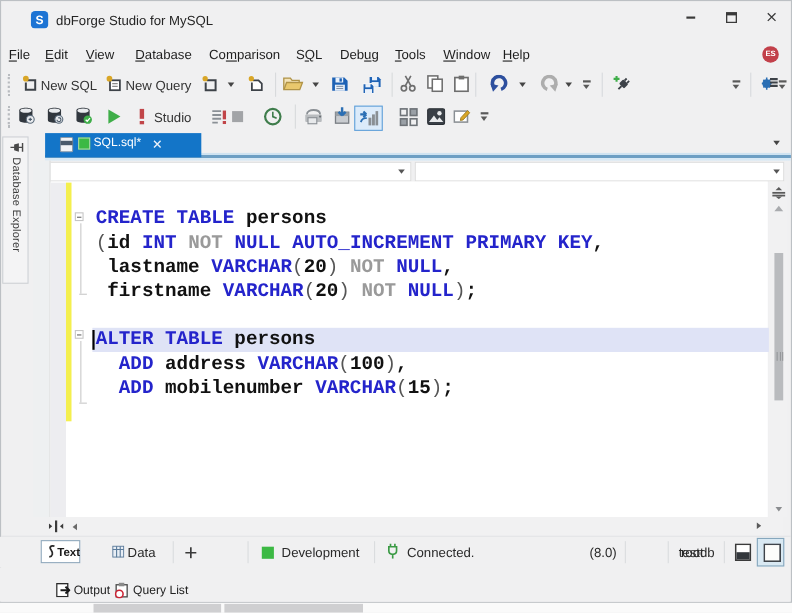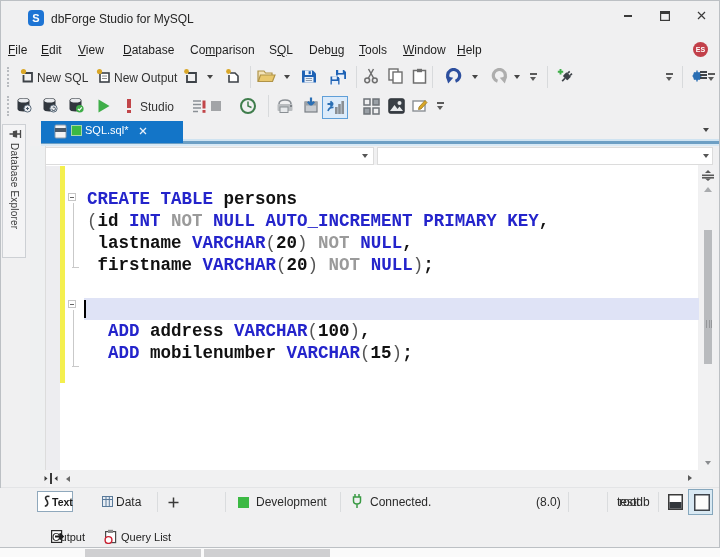--- a/index.html
+++ b/index.html
@@ -163,21 +163,21 @@
   <path d="M3.5 1 V6.4 M0.8 3.7 H6.2" stroke="#3fae49" stroke-width="1.9"></path>
 </svg>
 
 <svg class="abs" style="left:692px;top:68px;" width="16" height="16">
   <circle cx="5" cy="8" r="4" fill="#2b6fb4"></circle>
   <path d="M5 2.5 V13.5 M0.5 8 H9.5 M2 4.5 L8 11.5 M8 4.5 L2 11.5" stroke="#2b6fb4" stroke-width="1.4"></path>
   <path d="M8 4 H15 M8 7 H15 M8 10 H15" stroke="#3d4248" stroke-width="2"></path>
 </svg>
 <div class="grip" style="left:7px;top:67px;height:20px;"></div>
 <span class="tbtext" style="left:37px;top:71px;">New SQL</span>
-<span class="tbtext" style="left:114px;top:71px;">New Output</span>
+<span class="tbtext" style="left:114px;top:71px;">New Query</span>
 <div class="vsep" style="left:250px;top:66px;height:22px;"></div>
 <div class="vsep" style="left:356px;top:66px;height:22px;"></div>
 <div class="vsep" style="left:432px;top:66px;height:22px;"></div>
 <div class="vsep" style="left:547px;top:66px;height:22px;"></div>
 <div class="vsep" style="left:682px;top:66px;height:22px;"></div>
 <div class="ddt" style="left:207px;top:75px;"></div>
 <div class="ddt" style="left:284px;top:75px;"></div>
 <div class="ddt" style="left:472px;top:75px;"></div>
 <div class="ddt" style="left:514px;top:75px;"></div>
 <div class="ovf" style="left:530px;top:73px;">
@@ -315,20 +315,21 @@
   <div class="foldbox" style="top:135px;"></div>
   <div class="foldline" style="top:38px;height:64px;"></div>
     <div class="abs" style="left:26px;top:102px;width:7px;height:1px;background:#c9c9c9;"></div>
   <div class="foldline" style="top:145px;height:56px;"></div>
     <div class="abs" style="left:26px;top:201px;width:7px;height:1px;background:#c9c9c9;"></div>
   <div id="caret"></div>
   <div class="code" style="top:23px;"><span class="kw">CREATE TABLE</span> persons</div>
   <div class="code" style="top:45px;"><span class="pr">(</span>id <span class="kw">INT</span> <span class="gy">NOT</span> <span class="kw">NULL AUTO_INCREMENT PRIMARY KEY</span>,</div>
   <div class="code" style="top:67px;"> lastname <span class="kw">VARCHAR</span><span class="pr">(</span>20<span class="pr">)</span> <span class="gy">NOT</span> <span class="kw">NULL</span>,</div>
   <div class="code" style="top:89px;"> firstname <span class="kw">VARCHAR</span><span class="pr">(</span>20<span class="pr">)</span> <span class="gy">NOT</span> <span class="kw">NULL</span><span class="pr">)</span>;</div>
+  <div class="code" style="top:133px;"><span class="kw">ALTER TABLE</span> persons</div>
   <div class="code" style="top:155px;">  <span class="kw">ADD</span> address <span class="kw">VARCHAR</span><span class="pr">(</span>100<span class="pr">)</span>,</div>
   <div class="code" style="top:177px;">  <span class="kw">ADD</span> mobilenumber <span class="kw">VARCHAR</span><span class="pr">(</span>15<span class="pr">)</span>;</div>
 </div>
 <div class="abs" style="left:46px;top:166px;width:14px;height:304px;background:#ededf0;"></div>
 <div id="ybar"></div>
 
 <div id="vscroll"></div>
 <div id="vthumb"></div>
 <div class="abs" style="left:706px;top:320px;width:1px;height:8px;background:#95979a;"></div>
 <div class="abs" style="left:708.5px;top:320px;width:1px;height:8px;background:#95979a;"></div>
@@ -386,21 +387,21 @@
 <div class="abs" style="left:688px;top:489px;width:25px;height:26px;background:#d9e9f3;border:1px solid #86a7bd;"></div>
 <svg class="abs" style="left:694px;top:494px;" width="16" height="17">
     <rect x="0.75" y="0.75" width="14.5" height="15.5" fill="#fdfdfb" stroke="#3f444a" stroke-width="1.5"></rect>
   </svg>
 
 <div id="outputrow"></div>
 <svg class="abs" style="left:51px;top:530px;" width="13" height="13">
     <rect x="0.6" y="0.6" width="10" height="11.8" fill="#fff" stroke="#2a2a2a" stroke-width="1.2"></rect>
     <path d="M4 6.5 H11 M8.5 3.5 L12 6.5 L8.5 9.5" stroke="#1a1a1a" stroke-width="1.8" fill="none"></path>
   </svg>
-<span class="abs" style="left:52px;top:531px;font-size:11px;color:#222;">Output</span>
+<span class="abs" style="left:67px;top:531px;font-size:11px;color:#222;">Output</span>
 <svg class="abs" style="left:104px;top:529px;" width="14" height="15">
   <rect x="1.6" y="2.6" width="10" height="11" fill="#fff" stroke="#4a4a4a" stroke-width="1.2"></rect>
   <rect x="4" y="0.8" width="5" height="3.2" fill="#8a8a8a"></rect>
   <circle cx="4.5" cy="11" r="3.4" fill="#fff" stroke="#cc2233" stroke-width="1.4"></circle>
 </svg>
 <span class="abs" style="left:121px;top:531px;font-size:11px;color:#222;">Query List</span>
 <div class="abs" style="left:85px;top:549px;width:116px;height:8px;background:#cfcfd1;"></div>
 <div class="abs" style="left:204px;top:549px;width:126px;height:8px;background:#cfcfd1;"></div>
 
 </body></html>

